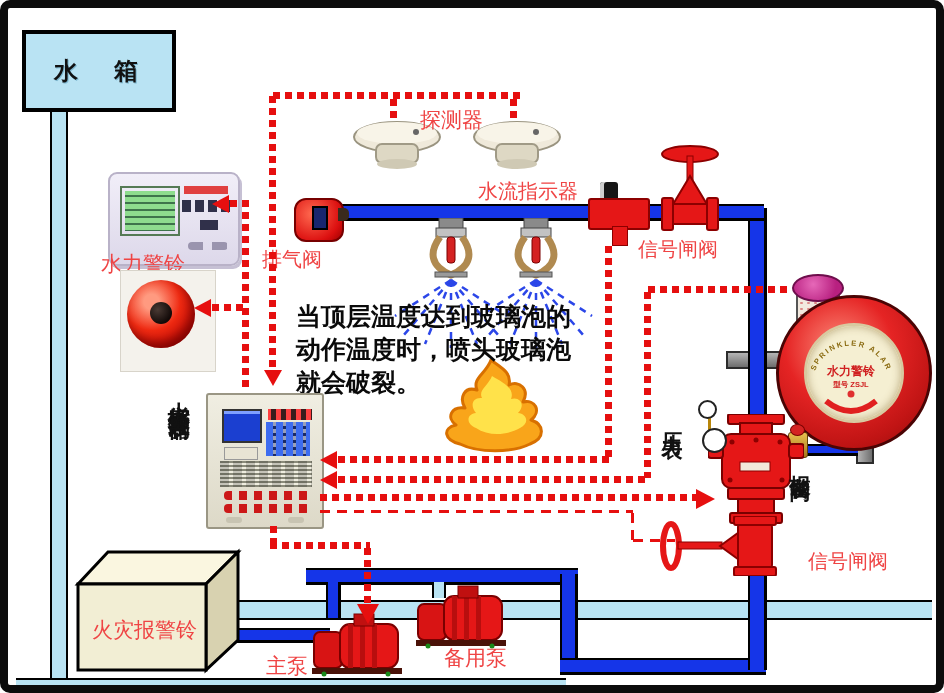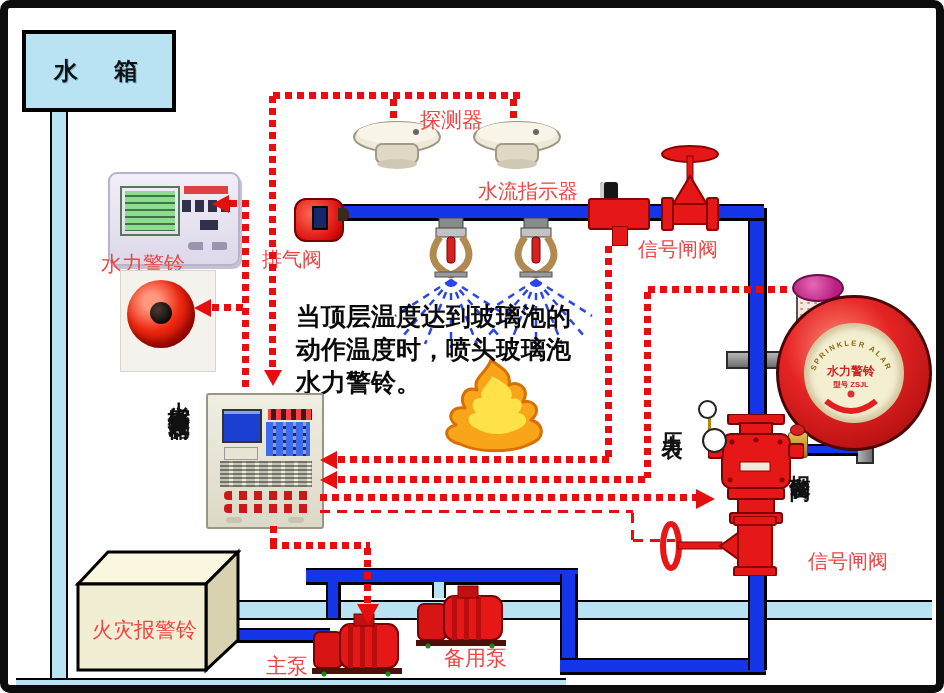--- a/index.html
+++ b/index.html
@@ -142,21 +142,21 @@
     <rect x="44" y="54" width="32" height="5" fill="#9a9a9a" stroke="#555"></rect>
   </svg>
 
   <svg class="abs" style="left:426px;top:350px;" width="116" height="100" viewBox="0 0 116 100">
     <path d="M57,2 C52,16 38,20 43,32 C30,28 25,40 31,50 C17,48 12,60 22,67 C8,70 10,82 26,86 C44,95 78,95 96,86 C112,80 110,66 97,62 C108,53 101,41 89,44 C96,31 85,22 75,27 C78,14 66,9 57,2 Z" fill="#f9a51a" stroke="#d87000" stroke-width="3" stroke-linejoin="round"></path>
     <path d="M58,18 C54,28 44,32 48,40 C38,39 36,48 42,55 C32,56 32,66 42,70 C54,78 72,78 86,70 C96,65 93,56 84,55 C92,47 86,38 77,41 C81,31 70,25 58,18 Z" fill="#ffe24a"></path>
   </svg>
 
   <div id="annotation">当顶层温度达到玻璃泡的
 动作温度时，喷头玻璃泡
-水力警铃。</div>
+就会破裂。</div>
 
   <div class="abs" style="left:788px;top:284px;width:40px;height:32px;background:#f2e9df;border:2px solid #555;border-radius:4px;background-image:radial-gradient(circle,#d88 1px,transparent 1.5px);background-size:7px 6px;"></div>
   <div class="abs" style="left:784px;top:266px;width:48px;height:24px;background:radial-gradient(circle at 40% 35%,#e668b8,#b82080 70%);border:2px solid #6e0e4c;border-radius:50%;"></div>
   <div class="abs" style="left:768px;top:287px;width:150px;height:150px;border-radius:50%;
               background:radial-gradient(circle at 40% 33%,#f8776a 0 8%,#e52424 40%,#c01414 72%,#8d0b0b);border:3px solid #4a0404;"></div>
   <div class="abs" style="left:796px;top:315px;width:94px;height:94px;border-radius:50%;background:#f5efd2;border:3px solid #d8c9a0;box-shadow:inset 0 0 8px rgba(120,90,30,.45);"></div>
   <svg class="abs" style="left:768px;top:287px;" width="150" height="150" viewBox="0 0 150 150">
     <defs>
         <path id="arcT" d="M38,80 A38,38 0 0 1 112,80"></path>
       </defs>

